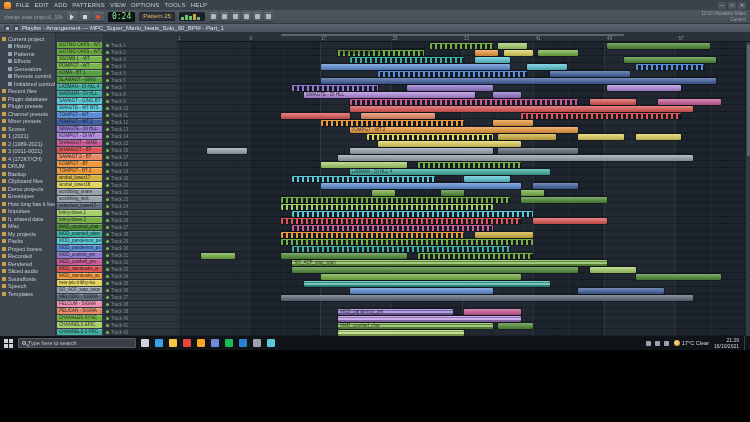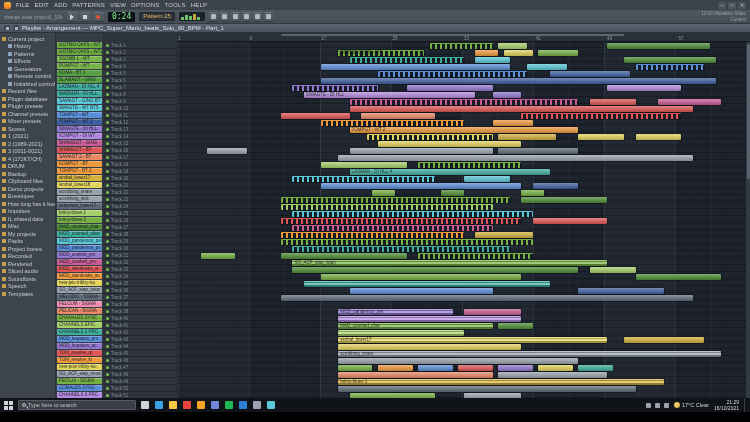--- a/index.html
+++ b/index.html
@@ -1,17 +1,17 @@
 <!DOCTYPE html>
 <html><head>
 <meta charset="utf-8">
 <style>
   html,body{margin:0;padding:0;background:#000;}
   *{box-sizing:border-box;}
-  .screen{position:relative;width:750px;height:412px;overflow:hidden;background:#21262e;
+  .screen{position:relative;width:750px;height:350px;overflow:hidden;background:#21262e;
           font-family:"Liberation Sans",sans-serif;-webkit-font-smoothing:antialiased;}
   
   .flwin{position:absolute;left:0;top:0;right:0;bottom:14px;background:#434b55;}
   .menubar{height:10px;background:#3b424b;display:flex;align-items:center;gap:5px;padding:0 4px;
            font-size:6px;color:#c9ced4;}
   .fl-logo{width:7px;height:7px;border-radius:2px;background:linear-gradient(#ffb03a,#e87820);flex:0 0 auto;}
   .menu-items{display:flex;gap:5px;}
   .menu-item{letter-spacing:.2px;}
   .spacer{flex:1;}
   .win-controls{display:flex;gap:2px;}

